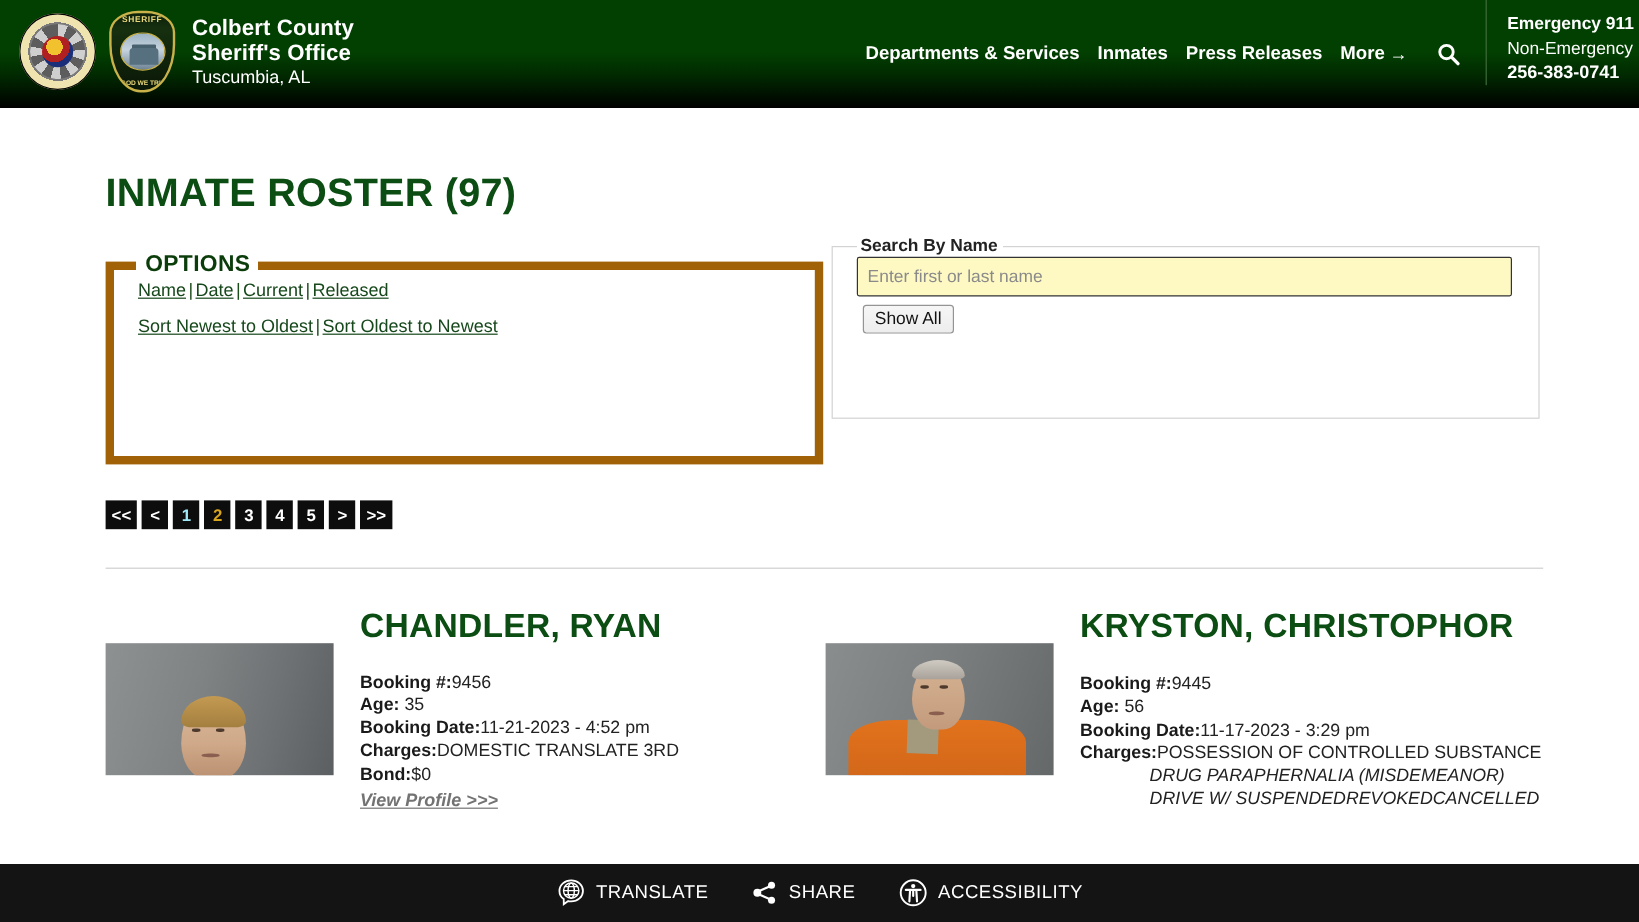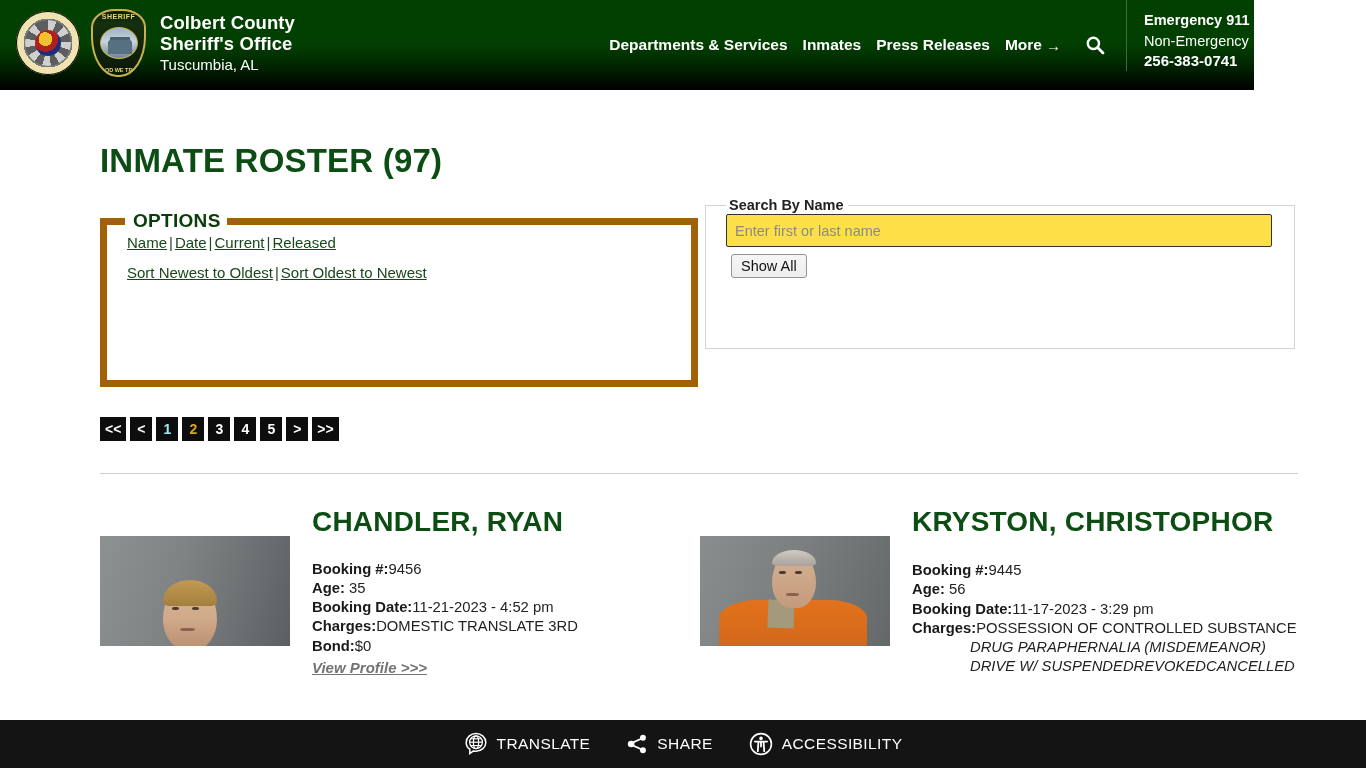--- a/index.html
+++ b/index.html
@@ -8,21 +8,21 @@
     margin: 0; padding: 0;
     width: 1366px; height: 768px;
     overflow: hidden;
     background: #ffffff;
     font-family: "Liberation Sans", sans-serif;
   }
 
   
   .site-header {
     position: relative;
-    width: 1254px;
+    width: 1366px;
     height: 90px;
     background: linear-gradient(to bottom, #023d01 0%, #02400100 0%, #024001 45%, #012100 72%, #000000 100%);
     background: linear-gradient(to bottom, #024001 0%, #024001 48%, #012900 70%, #000000 100%);
     display: flex;
     align-items: flex-start;
   }
   .brand {
     display: flex;
     align-items: center;
     padding-left: 16px;
@@ -144,21 +144,21 @@
     width: 128px;
     color: #ffffff;
     line-height: 1.32;
   }
   .emg-1 { font-size: 14.5px; font-weight: bold; }
   .emg-2 { font-size: 14.5px; font-weight: normal; margin-top: 2px; }
   .emg-3 { font-size: 15px; font-weight: bold; }
 
   
   .page {
-    padding: 0 0 0 16px;
+    padding: 0 0 0 4px;
     width: 1366px;
   }
   .page-title {
     margin: 0;
     padding: 52px 0 0 84px;
     font-size: 33px;
     font-weight: bold;
     color: #0b4d12;
     letter-spacing: .2px;
   }
@@ -209,21 +209,21 @@
     display: block;
     width: 546px;
     height: 33px;
     margin-top: 1px;
     padding: 4px 8px;
     border: 1px solid #333;
     border-radius: 2px;
     font-size: 14.5px;
     font-family: "Liberation Sans", sans-serif;
     color: #222;
-    background: #fde047;
+    background: #fef9c3;
   }
   .name-input::placeholder { color: #8a8a8a; }
   .search-btn {
     display: block;
     width: 348px;
     height: 38px;
     margin: 23px 0 0 98px;
     background: #0a3a0a;
     color: #ffffff;
     border: 1px solid #c8c8c8;

